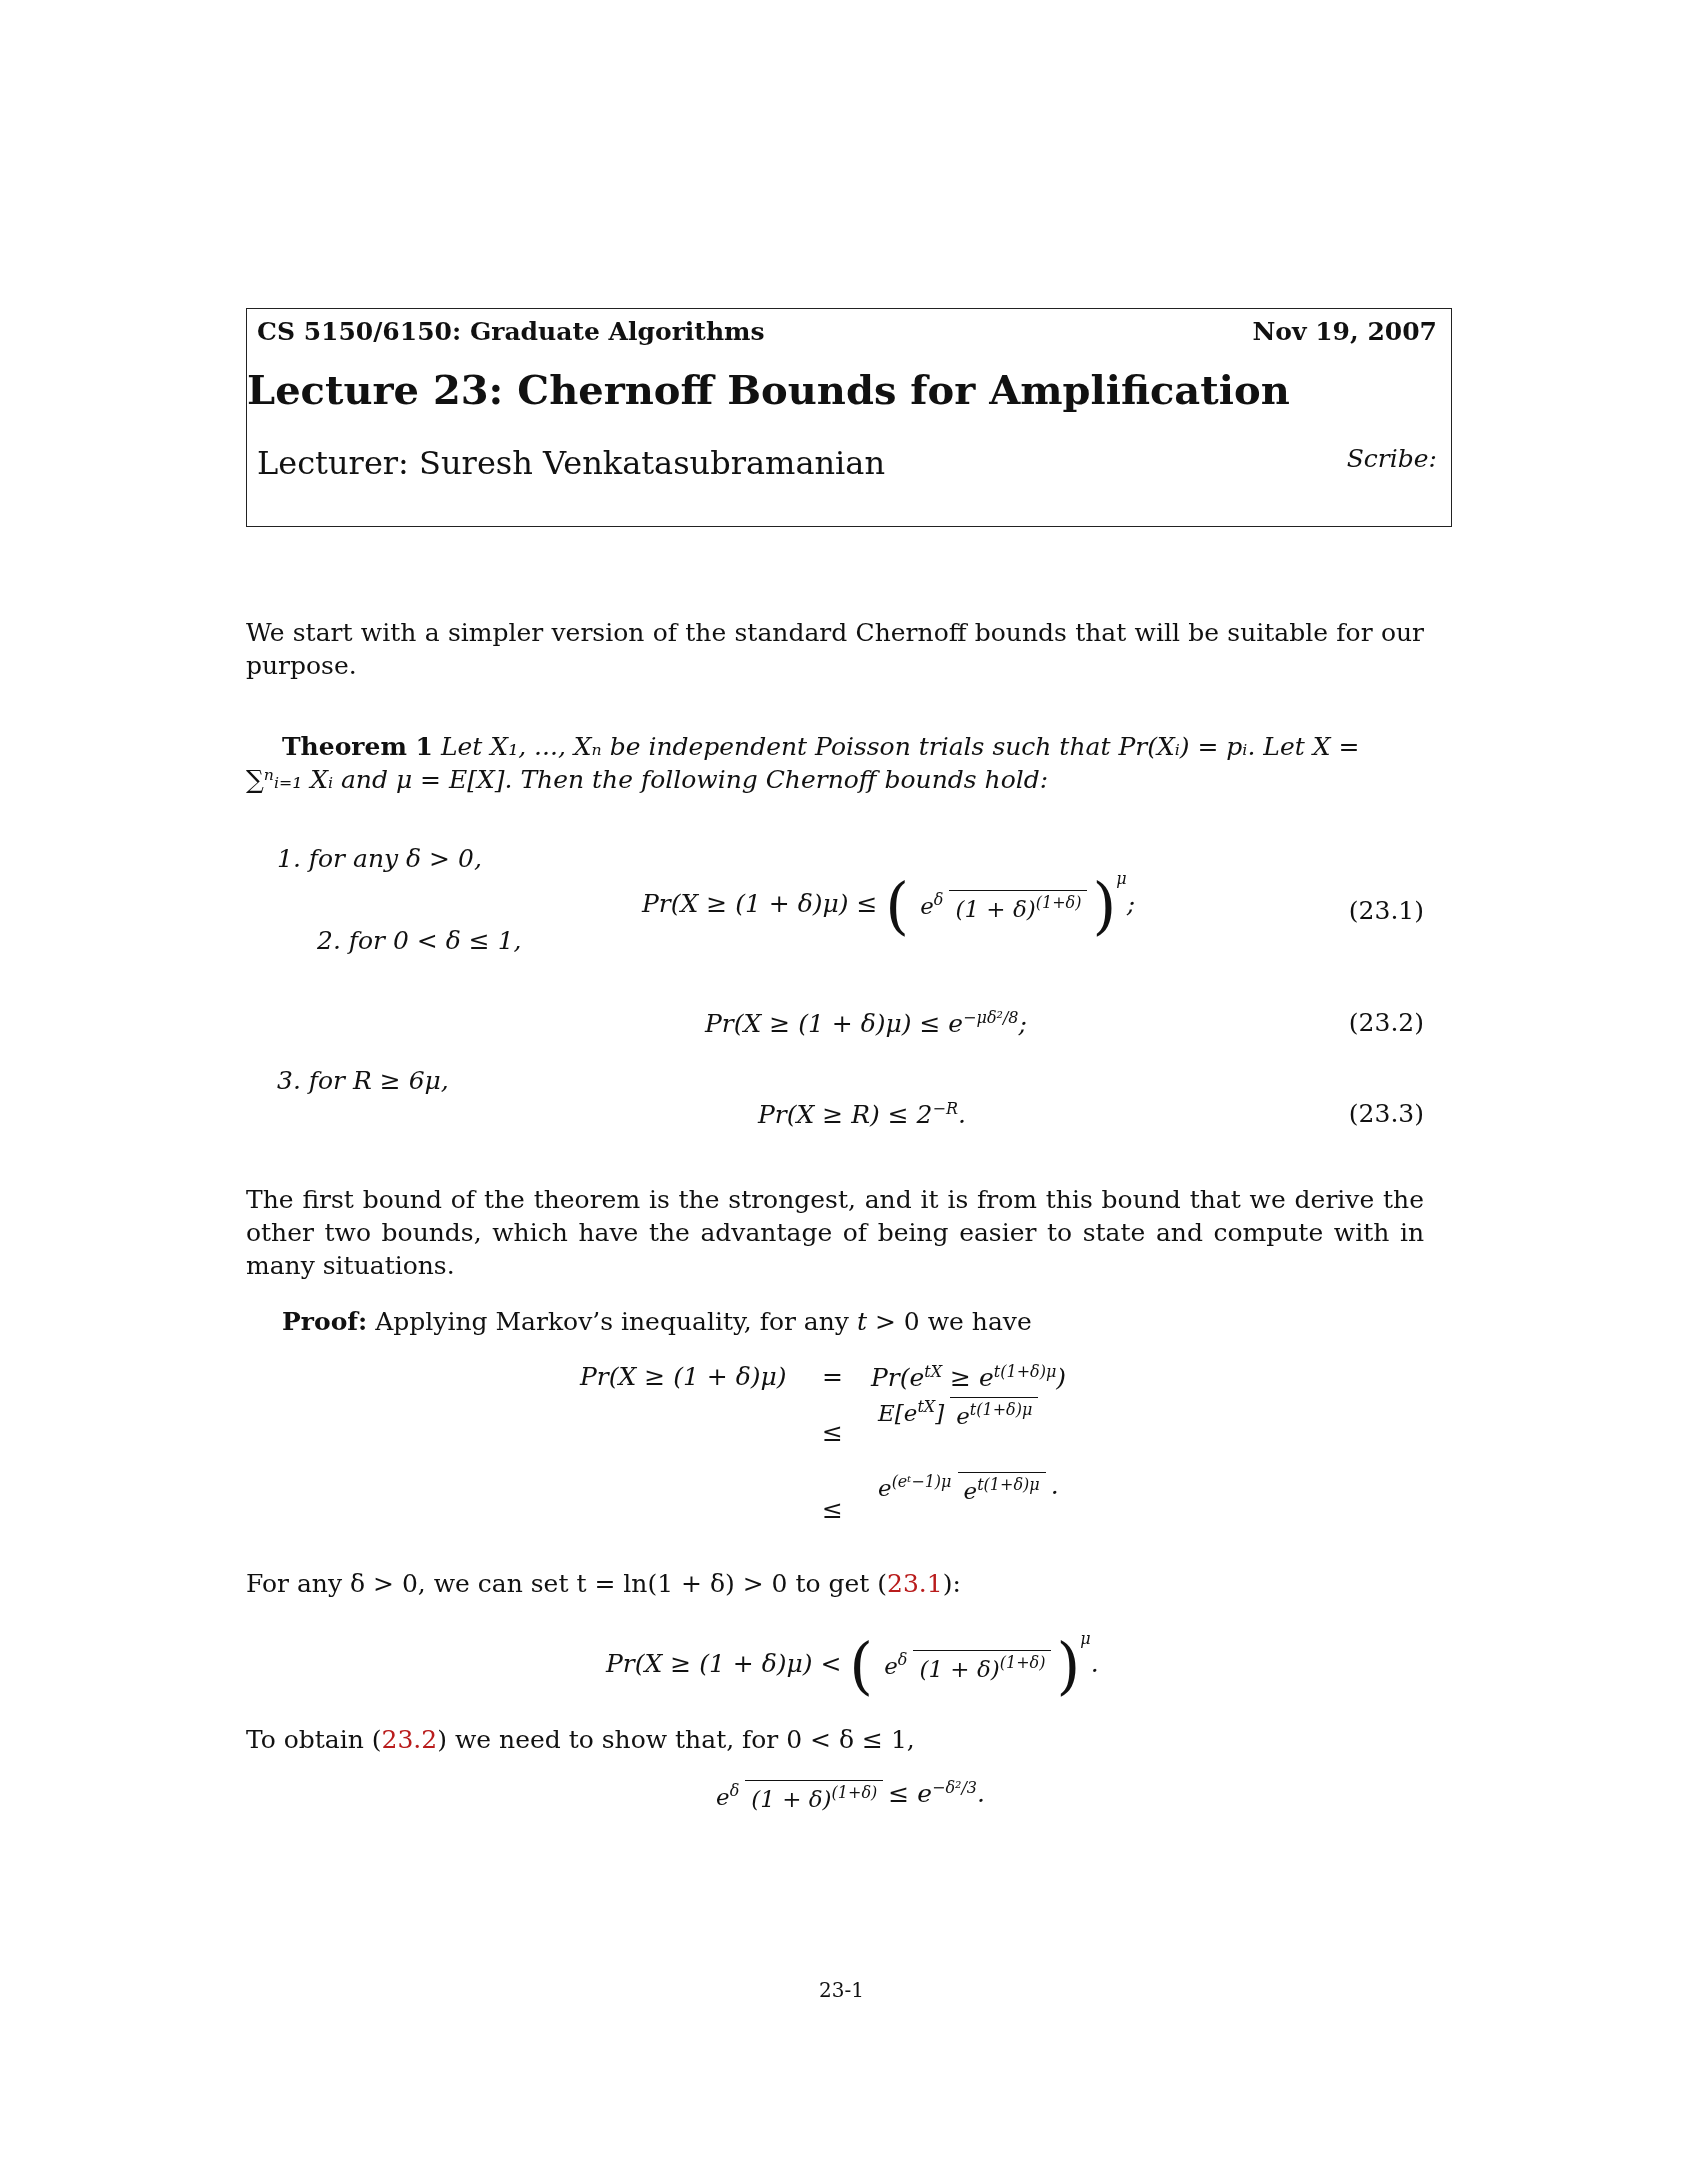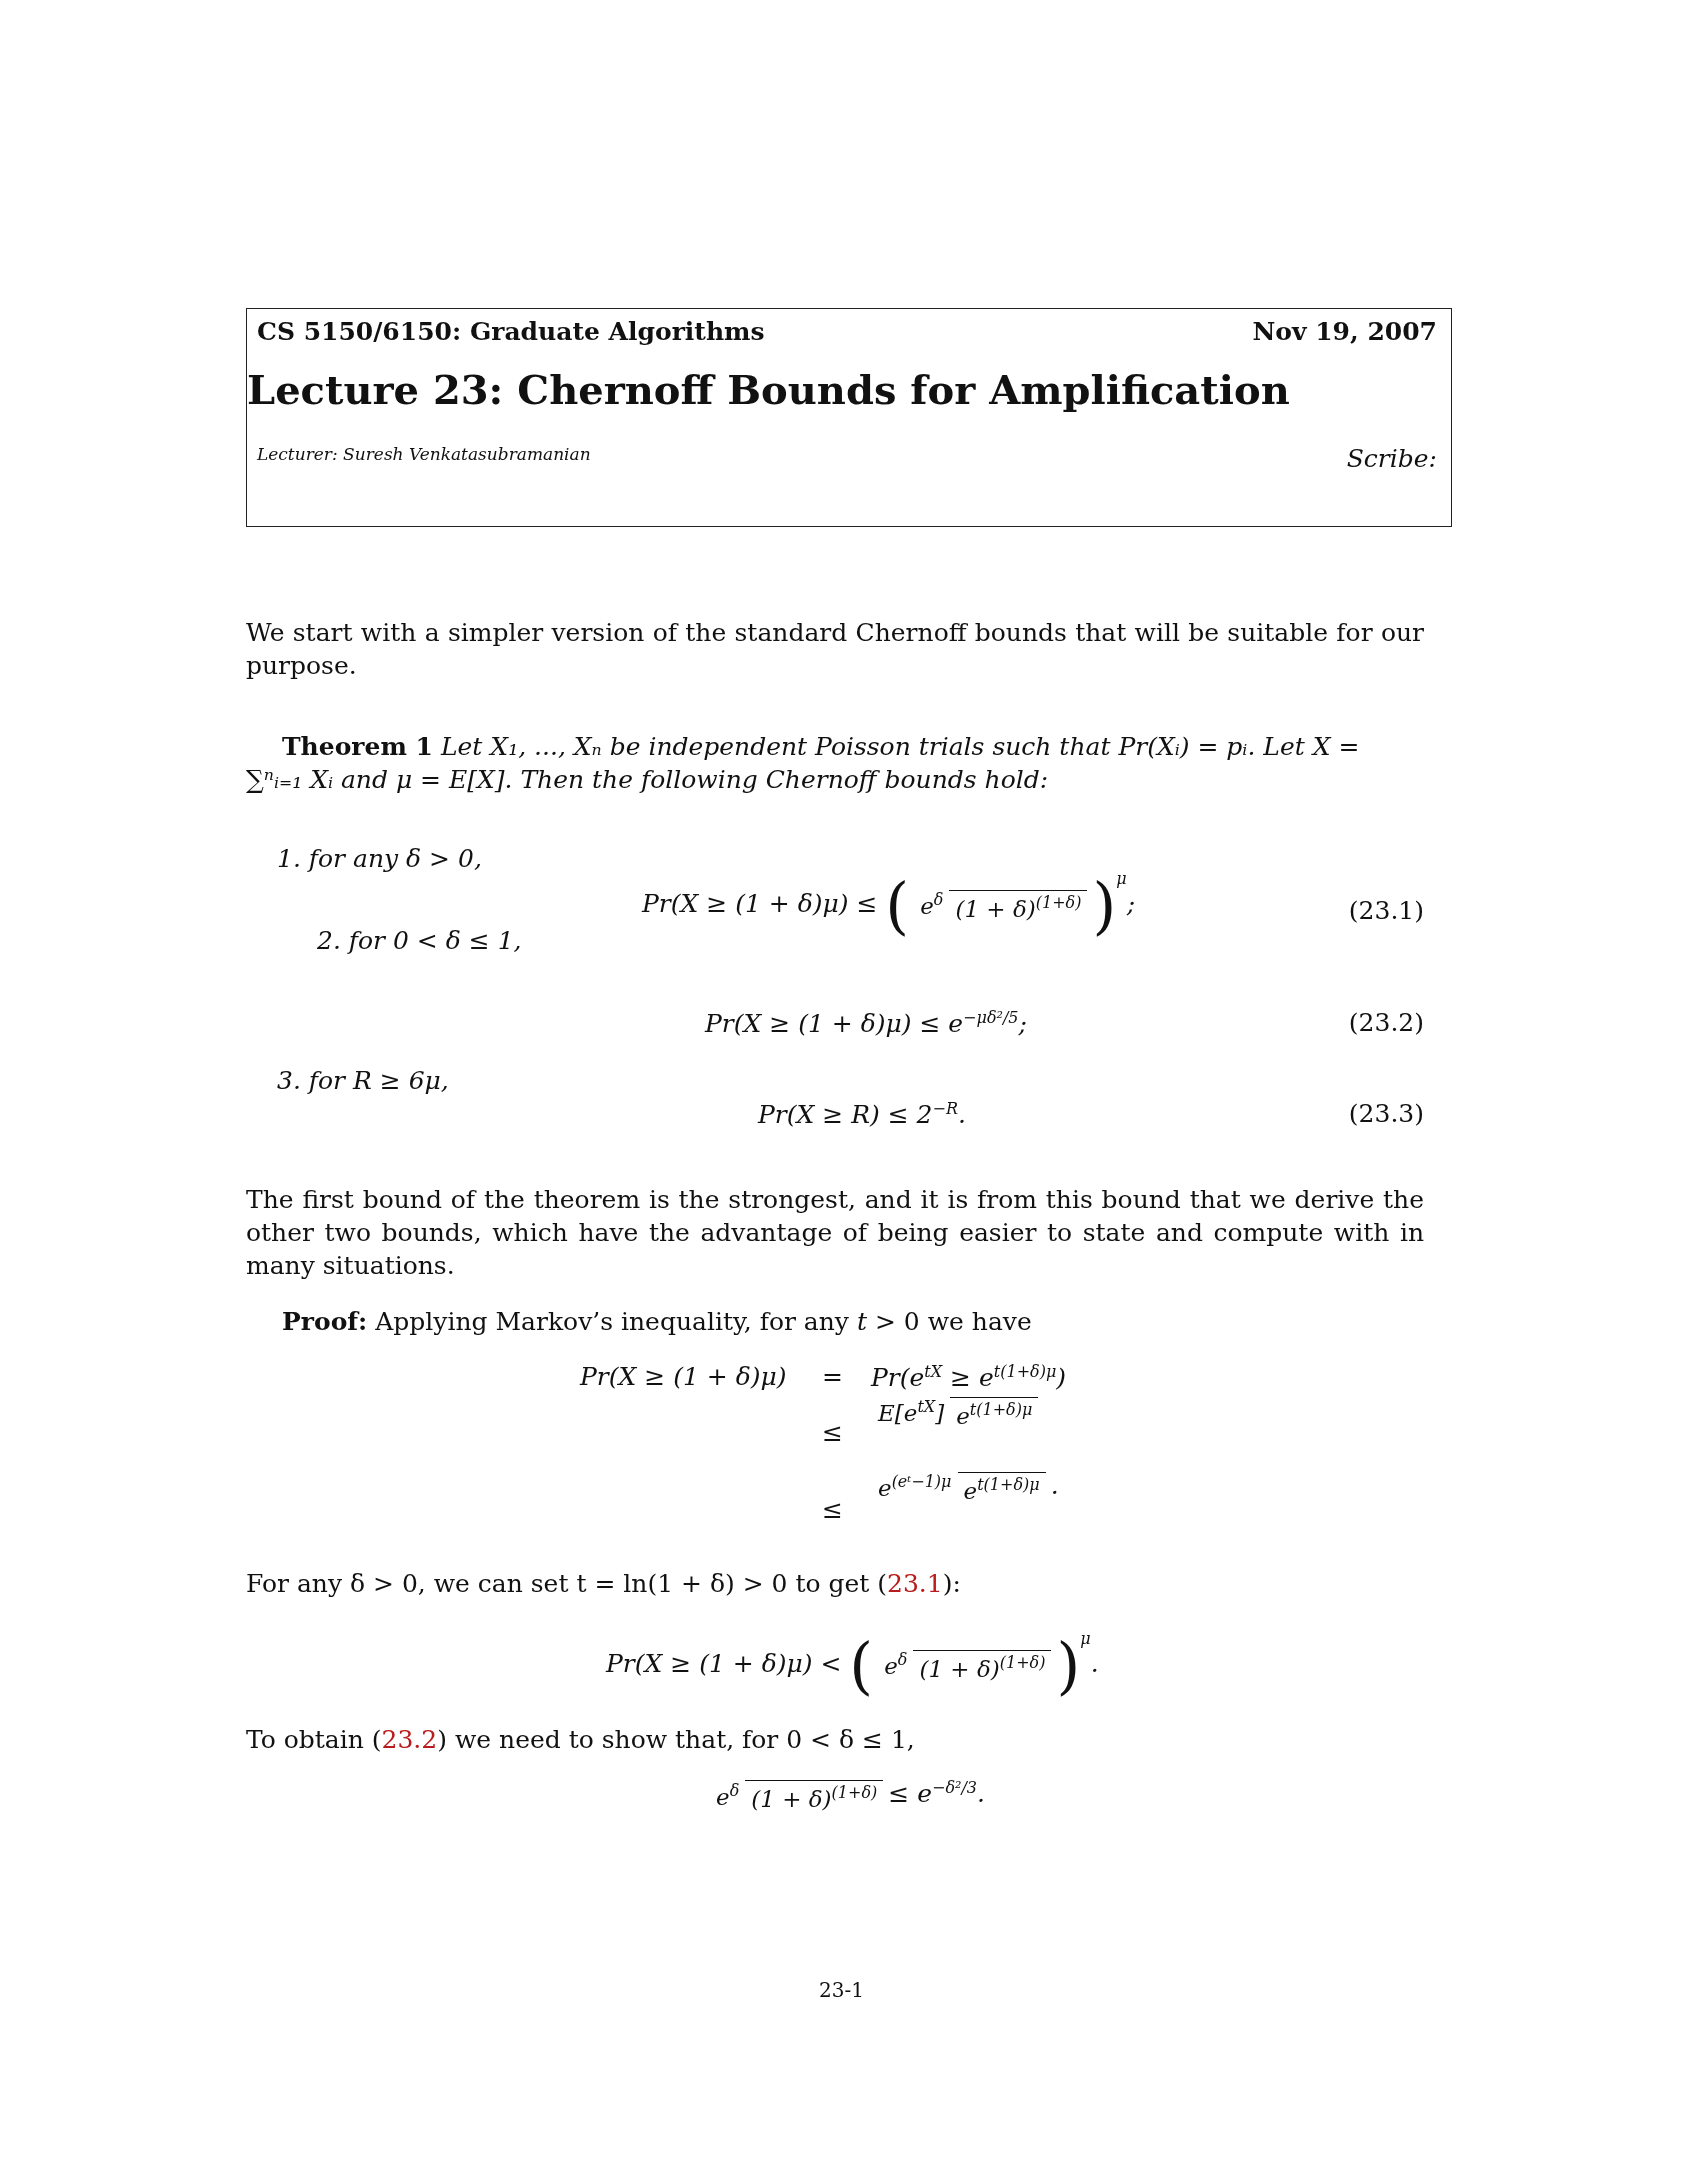--- a/index.html
+++ b/index.html
@@ -8,21 +8,21 @@
     font-family:"DejaVu Serif", "Liberation Serif", serif; color:#111;
     overflow:hidden;
   }
   .hdr-box {
     position:absolute; left:246px; top:308px; width:1206px; height:219px;
     border:1.5px solid #222; box-sizing:border-box;
   }
   .hdr-course { position:absolute; left:10px; top:8px; font-weight:bold; font-size:25px; }
   .hdr-date { position:absolute; right:14px; top:8px; font-weight:bold; font-size:25px; }
   .hdr-title { position:absolute; left:0; right:0; top:57px; font-weight:bold; font-size:40px; }
-  .hdr-lecturer { position:absolute; left:10px; top:135px; font-style:italic; font-size:17px; }
+  .hdr-lecturer { position:absolute; left:10px; top:135px; font-size:32px; }
   .hdr-scribe { position:absolute; right:14px; top:135px; font-style:italic; font-size:25px; }
 
   .para { position:absolute; left:246px; width:1178px; font-size:25px; line-height:33px; text-align:justify; }
   .it { font-style:italic; }
   .b { font-weight:bold;margin-left:36px; }
   .link { color:#b91c1c; }
   .item { position:absolute; left:277px; font-size:25px; font-style:italic; }
   .eq { position:absolute; font-size:25px; font-style:italic; white-space:nowrap; }
   .eqnum { position:absolute; right:259px; font-size:25px; }
   sup { font-size:16px; }
@@ -57,21 +57,21 @@
   <span>Pr(X ≥ (1 + δ)μ) ≤</span>
   <span class="paren">(</span><span class="frac">
       <span class="num"><span>e</span><sup>δ</sup></span>
       <span class="den"><span>(1 + δ)</span><sup>(1+δ)</sup></span>
     </span><span class="paren">)</span><sup style="vertical-align:28px;">μ</sup><span>;</span>
 </div>
 <div class="eqnum" style="top:896px;">(23.1)</div>
 
 <div class="item" style="top:926px;margin-left:40px;">2. for 0 &lt; δ ≤ 1,</div>
 <div class="eq" style="left:705px; top:1008px;">
-  <span>Pr(X ≥ (1 + δ)μ) ≤ e</span><sup>−μδ²/5</sup><span>;</span>
+  <span>Pr(X ≥ (1 + δ)μ) ≤ e</span><sup>−μδ²/8</sup><span>;</span>
 </div>
 <div class="eqnum" style="top:1008px;">(23.2)</div>
 
 <div class="item" style="top:1066px;">3. for R ≥ 6μ,</div>
 <div class="eq" style="left:758px; top:1099px;">
   <span>Pr(X ≥ R) ≤ 2</span><sup>−R</sup><span>.</span>
 </div>
 <div class="eqnum" style="top:1099px;">(23.3)</div>
 
 <div class="para" style="top:1183px;">The first bound of the theorem is the strongest, and it is from this bound that we derive the other two bounds, which have the advantage of being easier to state and compute with in many situations.</div>

